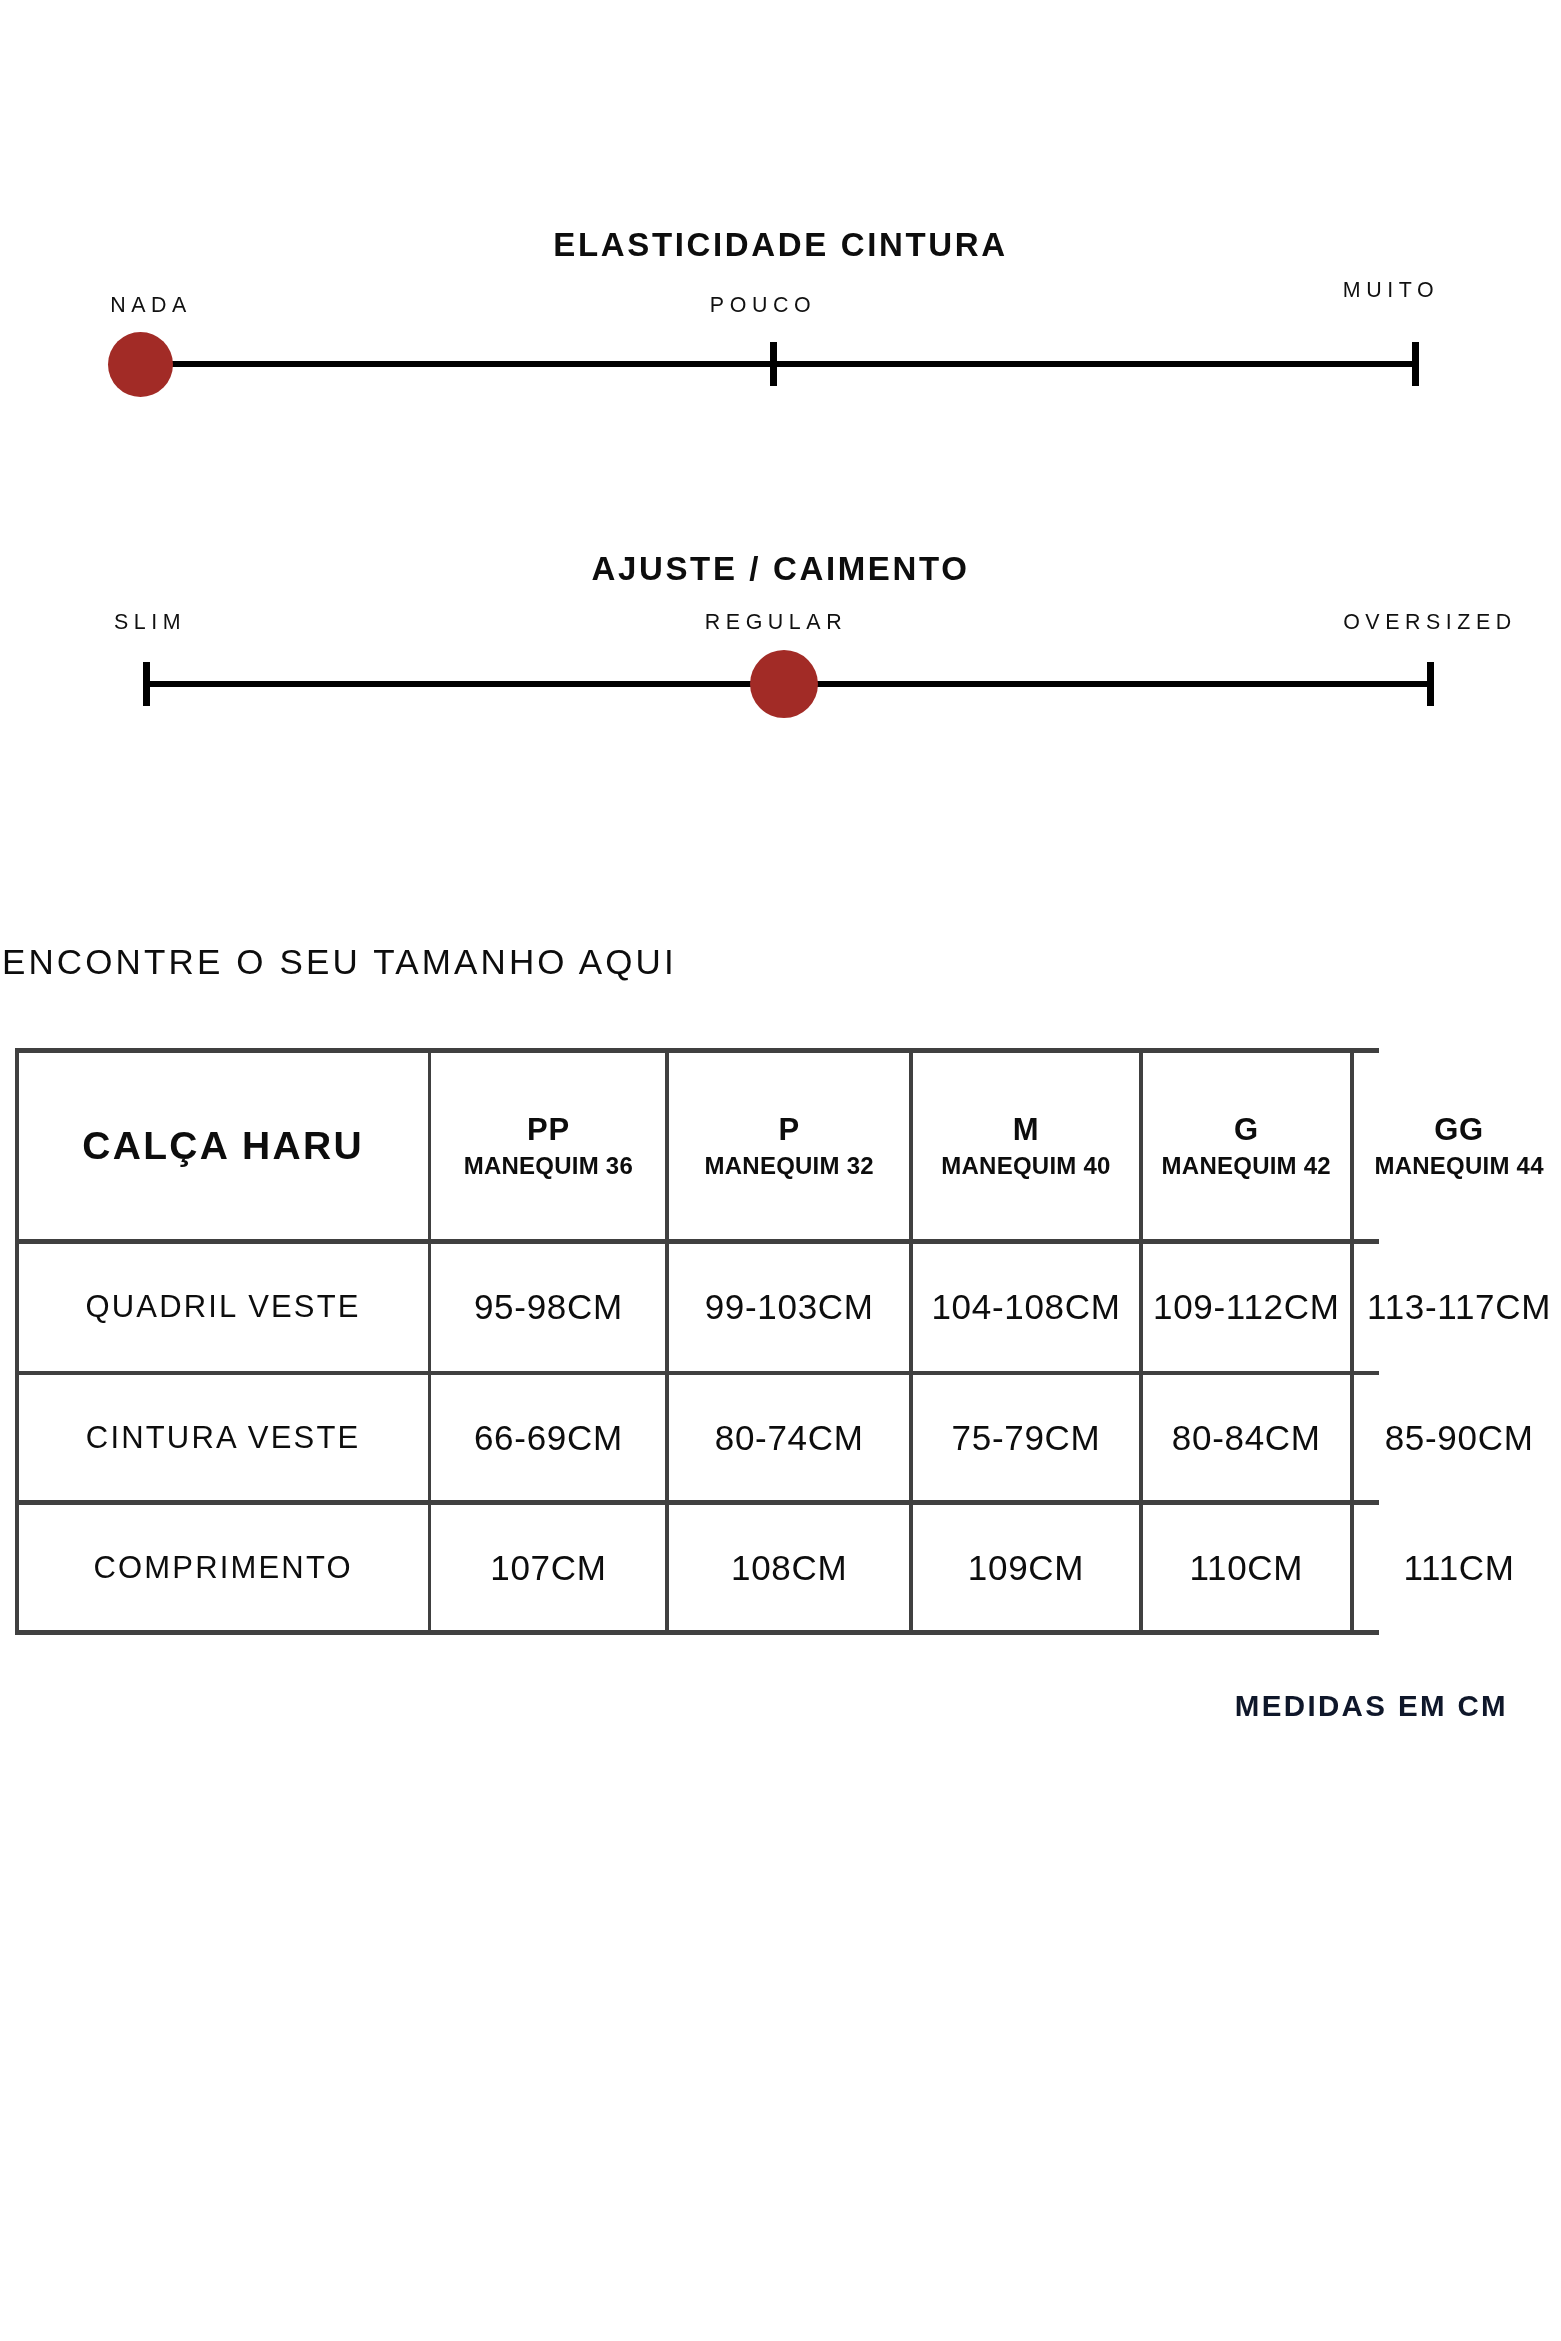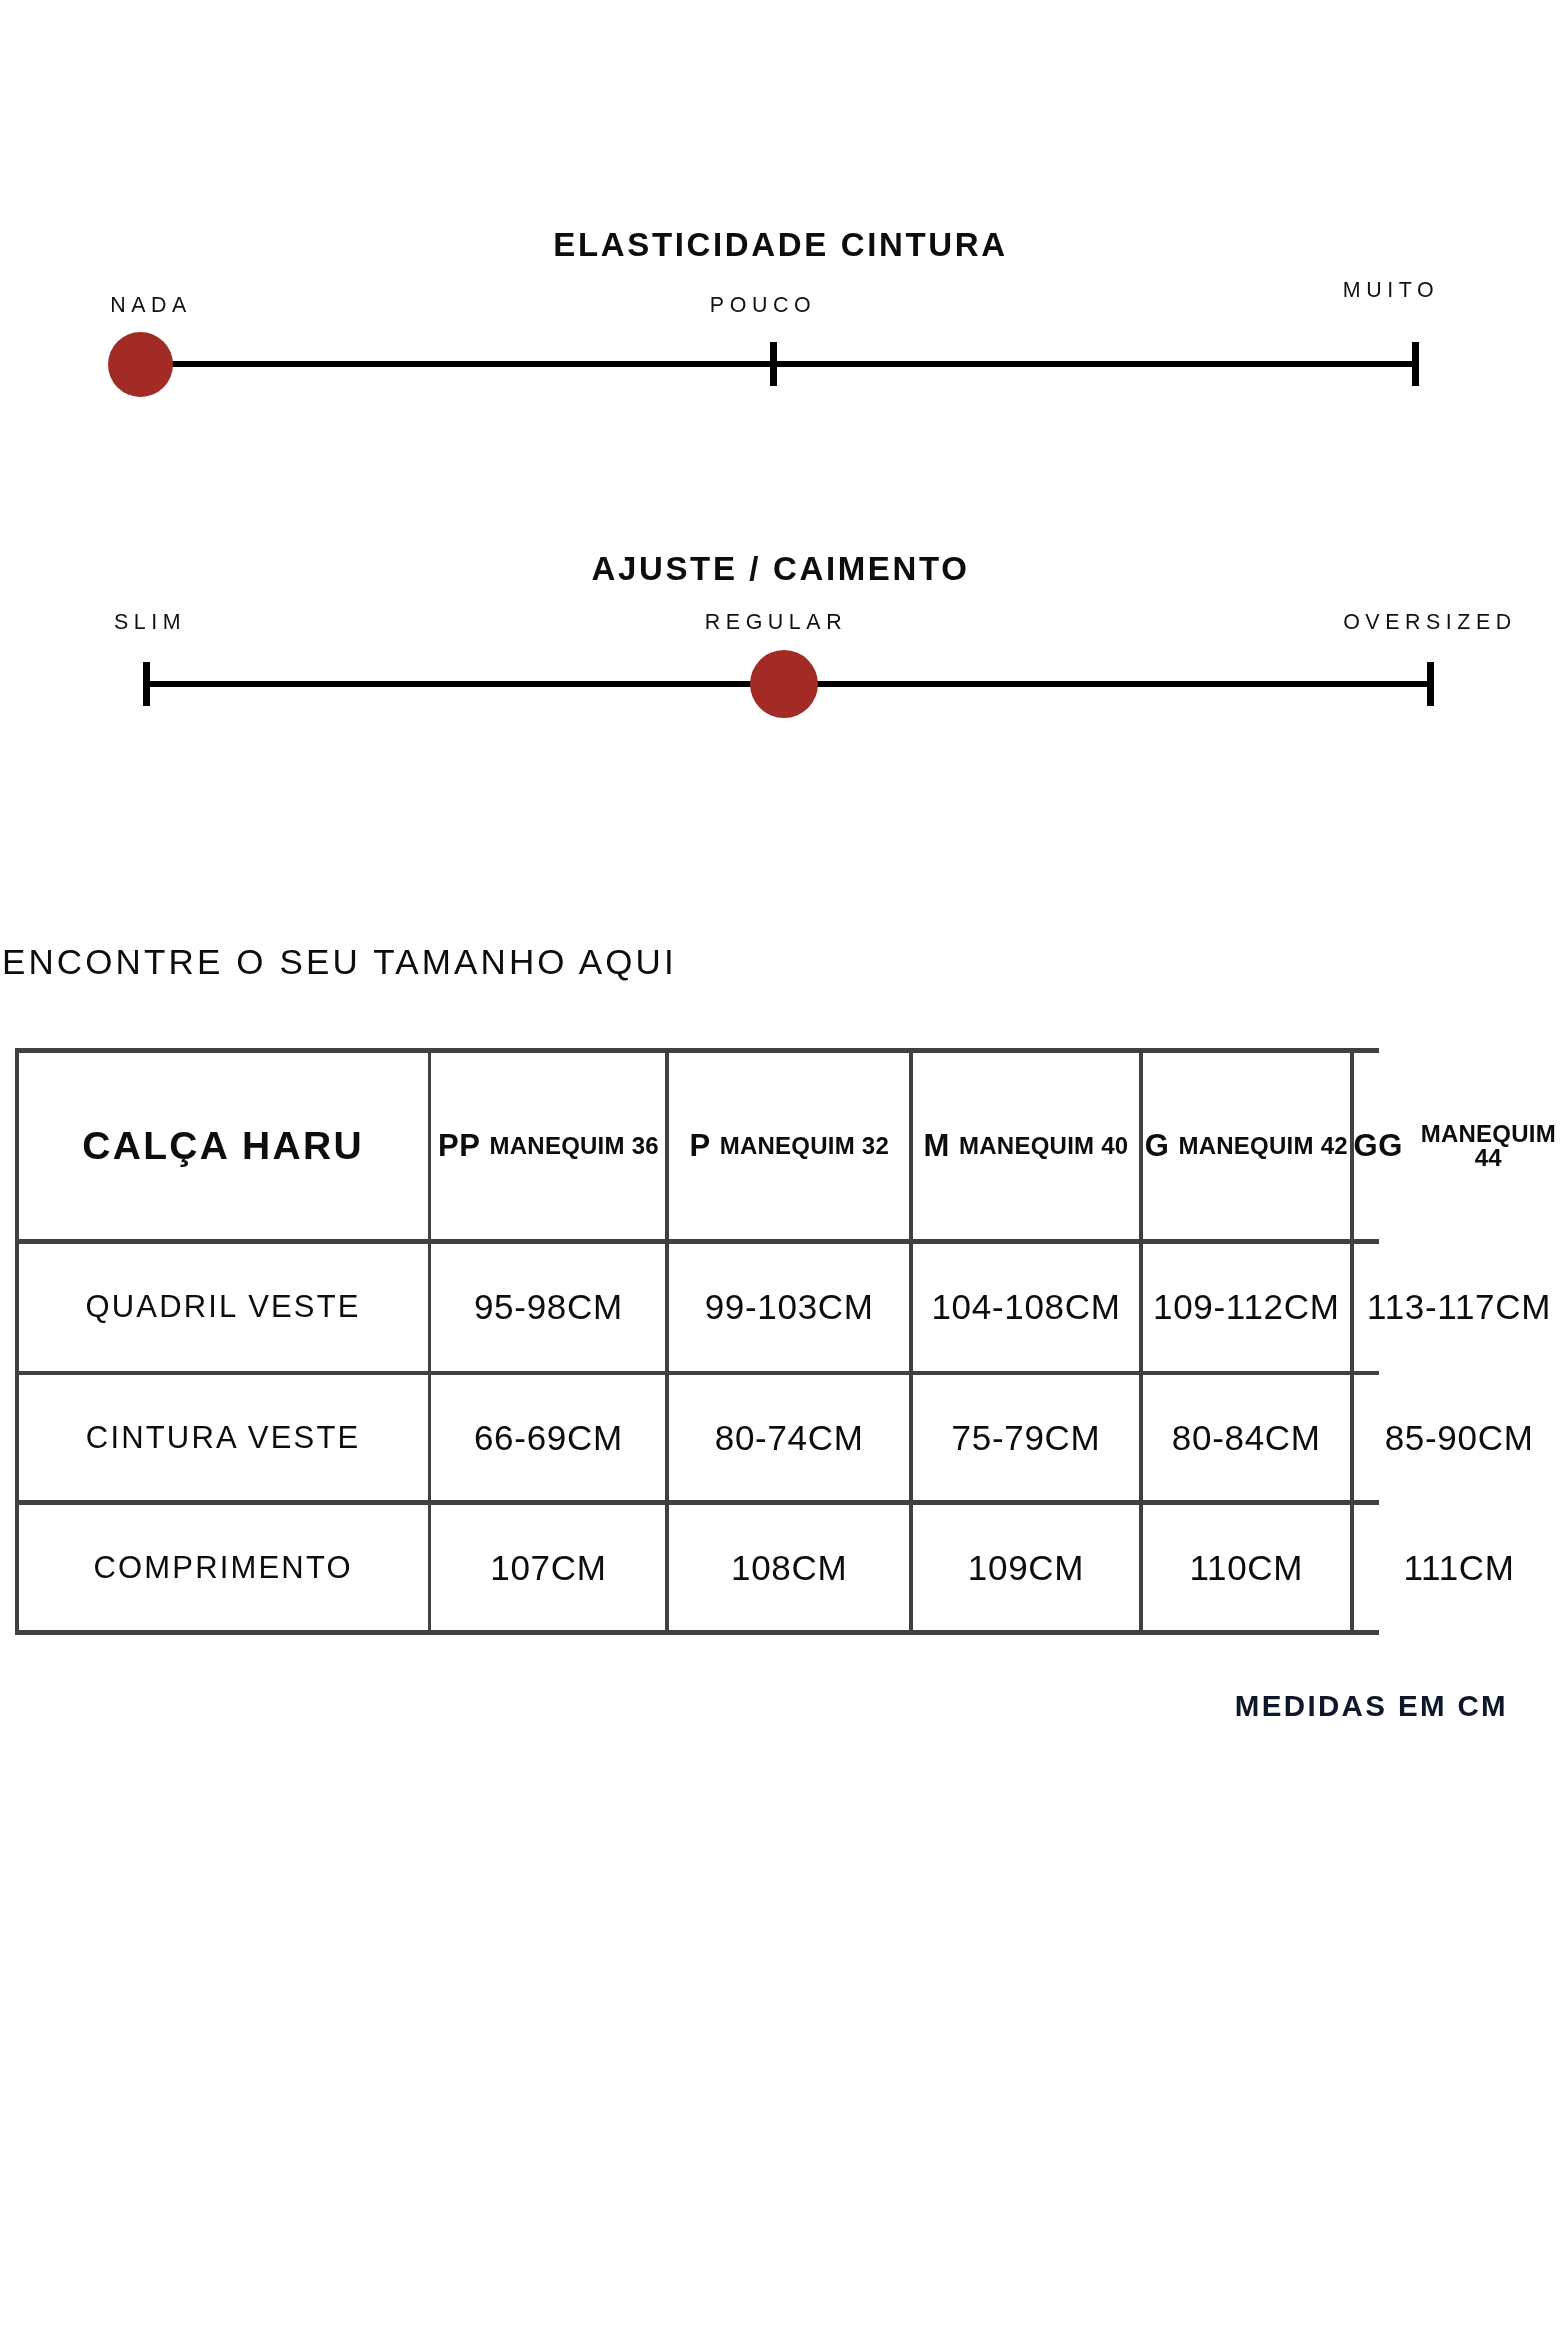--- a/index.html
+++ b/index.html
@@ -40,21 +40,21 @@
                  letter-spacing:0.09em;white-space:nowrap;color:#0d0d0d;}
 
   .size-table{position:absolute;left:3.8px;top:1048px;width:1364px;box-sizing:border-box;
               background:#404040;display:grid;
               grid-template-columns:409px 234px 240px 226px 207px 211px;
               grid-template-rows:186px 127px 125px 125px;
               column-gap:3.8px;row-gap:4.8px;padding:4.8px 3.8px;margin-left:11px;}
   .cell{background:#fff;display:flex;align-items:center;justify-content:center;
         text-align:center;overflow:hidden;}
   .cell.product{font-size:39px;font-weight:bold;letter-spacing:0.06em;}
-  .cell.size-head{flex-direction:row;gap:9px;}
+  .cell.size-head{flex-direction:column;gap:9px;}
   .size-letter{font-size:31px;font-weight:bold;letter-spacing:0.02em;line-height:1;}
   .size-mannequin{font-size:24px;font-weight:bold;letter-spacing:0.01em;line-height:1;}
   .cell.row-label{font-size:31px;font-weight:normal;letter-spacing:0.07em;}
   .cell.value{font-size:35px;font-weight:normal;letter-spacing:0.02em;}
 
   .footnote{position:absolute;right:53px;top:1689px;font-size:29.5px;font-weight:bold;
             letter-spacing:0.08em;white-space:nowrap;color:#0f172a;}
 </style>
 </head>
 <body>

